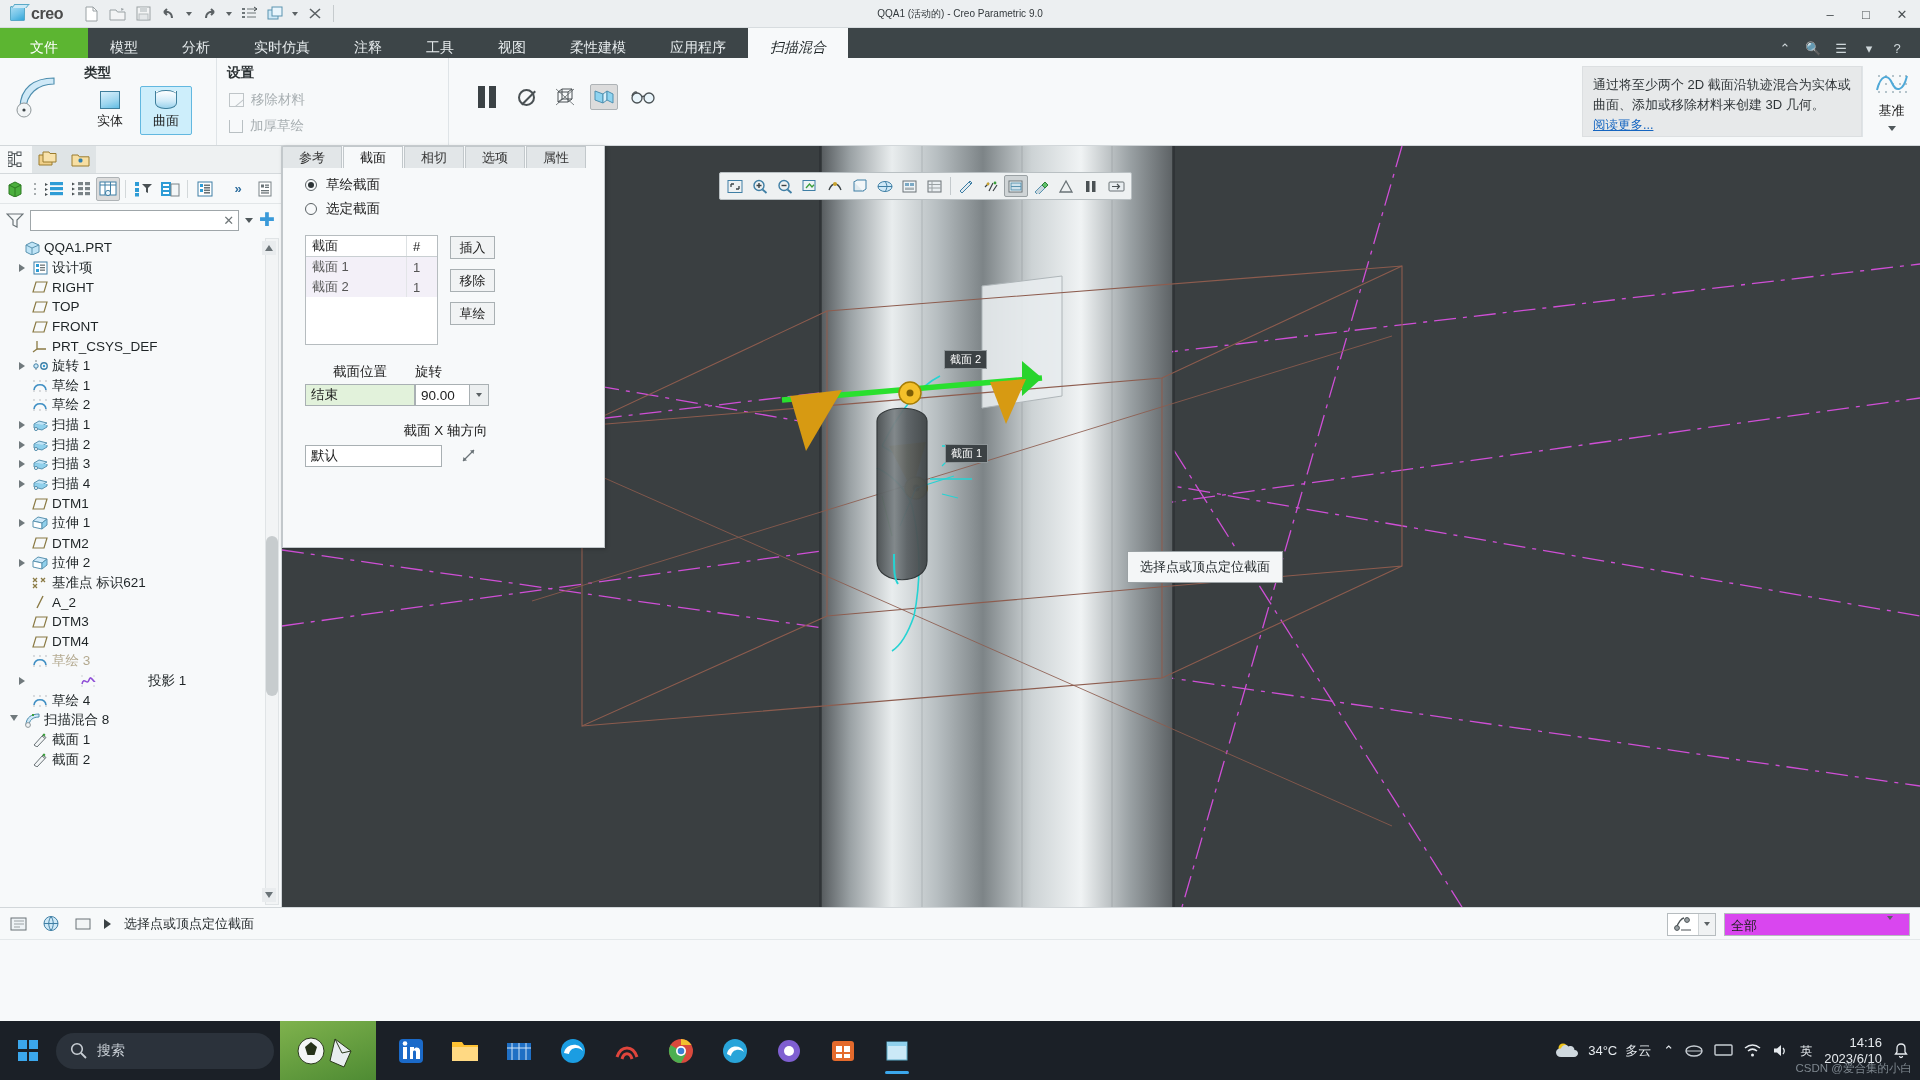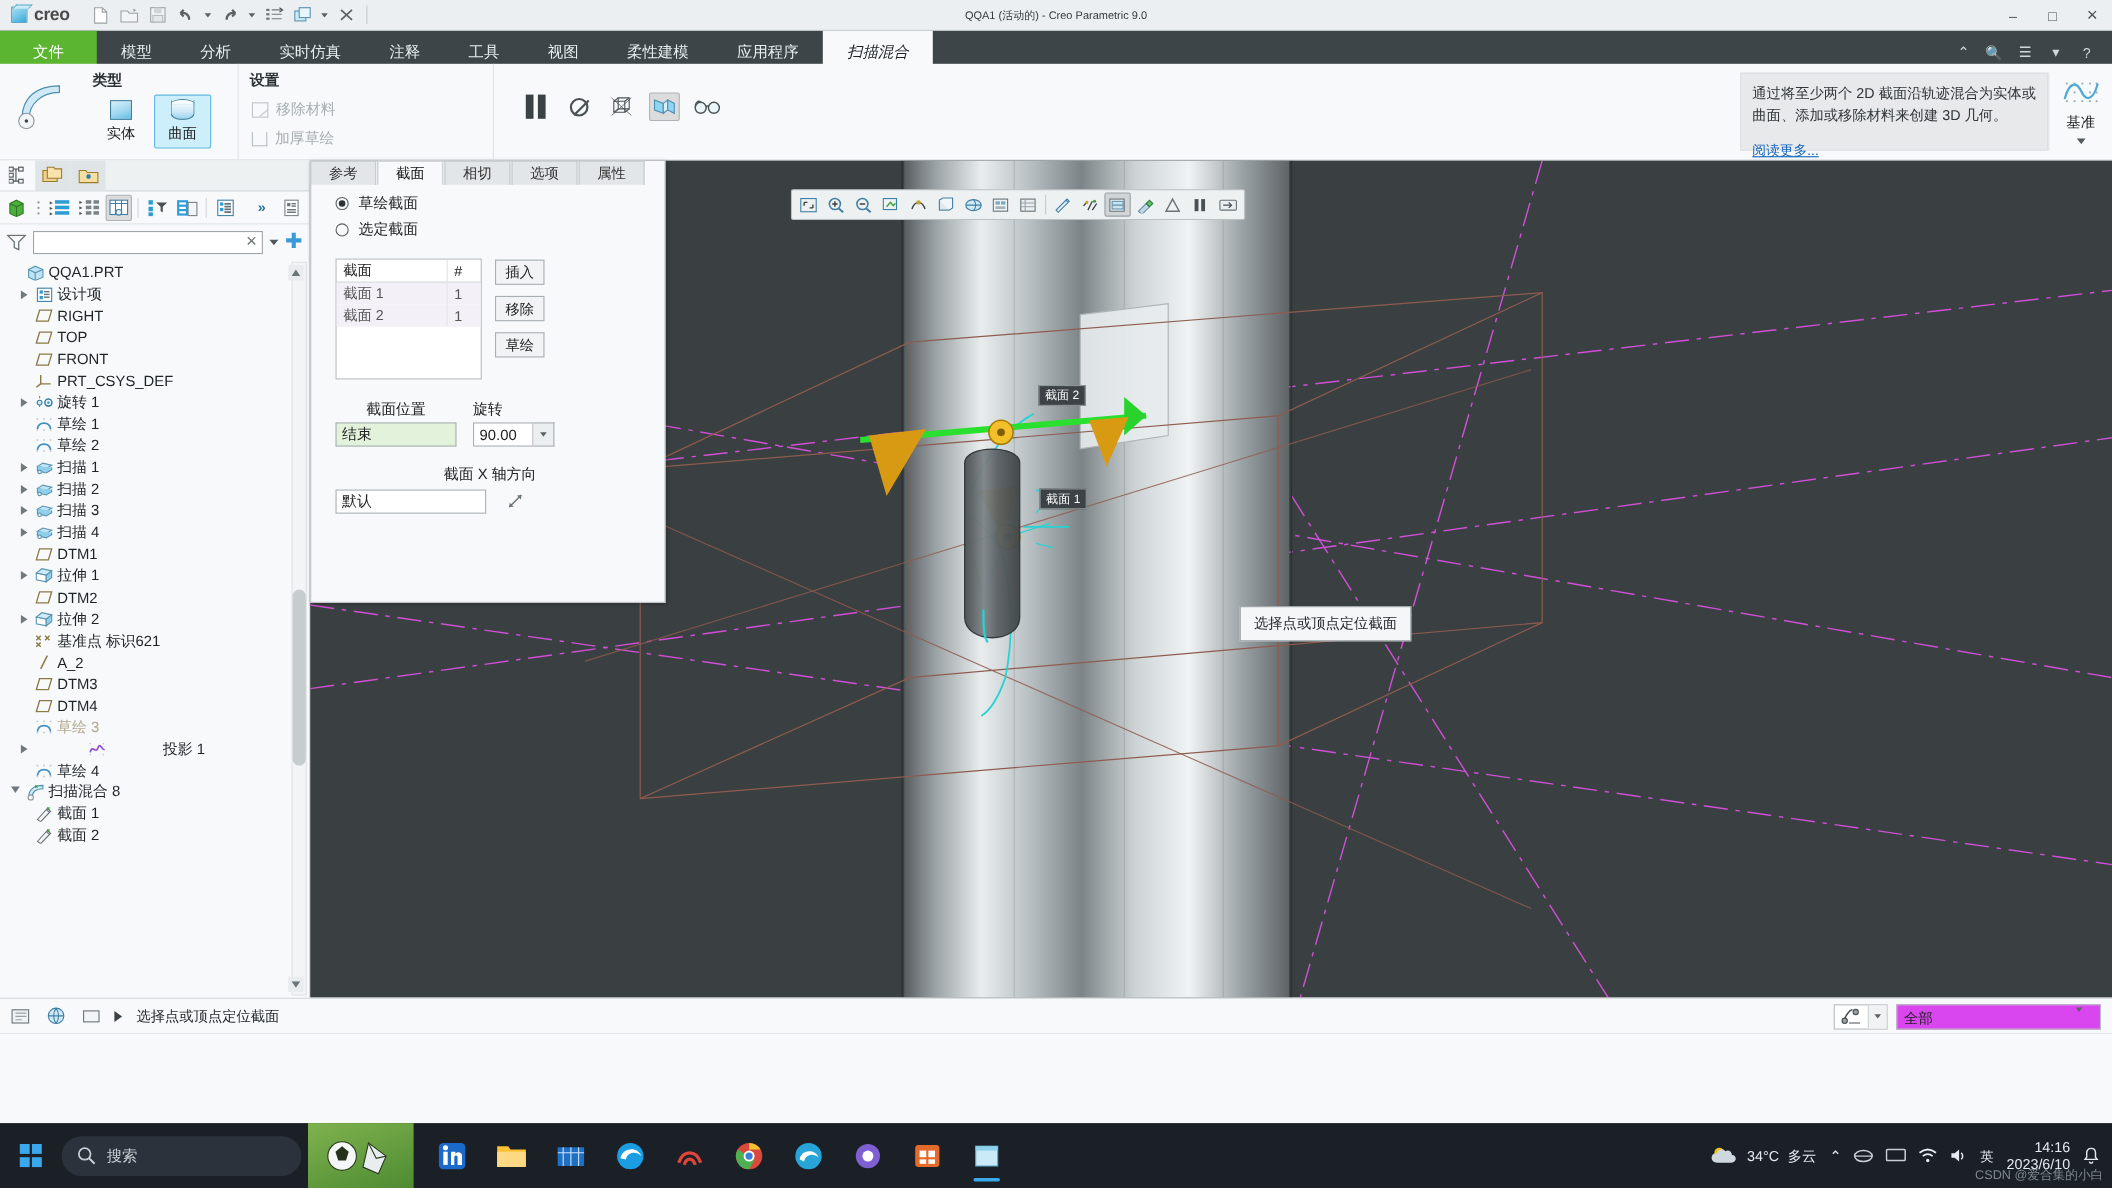--- a/index.html
+++ b/index.html
@@ -216,21 +216,21 @@
   .sec-area{ display:flex; gap:12px; margin-top:14px;}
   .sec-table{ width:133px; height:110px; border:1px solid #b6bcbf; background:#fff;}
   .st-head{ display:flex; height:21px; border-bottom:1px solid #c9cfd2; font-size:13px;}
   .st-h1{ flex:1; display:flex;align-items:center;padding-left:6px;}
   .st-h2{ width:31px; border-left:1px solid #dde1e3; display:flex;align-items:center;padding-left:6px;}
   .st-row{ display:flex; height:20px; font-size:13px; background:#f3f0f8; color:#555;}
   .st-c1{ flex:1; display:flex;align-items:center;padding-left:6px;}
   .st-c2{ width:31px; border-left:1px solid #e3e5e8; display:flex;align-items:center;padding-left:6px;}
   .sec-btns{ display:flex;flex-direction:column; gap:10px; padding-top:1px;}
   .dbtn{ width:45px;height:23px; background:#f1f3f4; border:1px solid #a9b0b3; font-size:13px; display:flex;align-items:center;justify-content:center;}
-  .field-row{ display:flex; gap:15px; margin-top:18px;}
+  .field-row{ display:flex; gap:0; margin-top:18px;}
   .fl{ font-size:13.5px; color:#222; text-align:center; margin-bottom:3px;}
   .finput{
     height:22px; border:1px solid #a9b0b3; background:#fff; font-size:13.5px;
     display:flex;align-items:center; padding:0 5px;
   }
   .finput.green{ background:#e2f2db;}
   .sel-wrap{ display:flex; align-items:stretch; }
   .sel-arrow{ width:19px; border:1px solid #a9b0b3; border-left:none; background:#eceff0; display:flex;align-items:center;justify-content:center;}
   .xdir-row{ display:flex; align-items:flex-end; gap:14px; margin-top:16px;}
   .flip-btn{ width:26px;height:24px; display:flex;align-items:center;justify-content:center; border:1px solid transparent;}
@@ -451,21 +451,21 @@
             <path d="M1 7c1-4 4-5 5-3" fill="none" stroke="#4a5154" stroke-width="1.3"></path>
           </svg>
         </div>
       </div>
     </div>
 
 
     <div class="helpbox">
       <div class="helppanel">
         <div>通过将至少两个 2D 截面沿轨迹混合为实体或曲面、添加或移除材料来创建 3D 几何。</div>
-        <div style="margin-top:12px;"><a href="#">阅读更多...</a></div>
+        <div style=""><a href="#">阅读更多...</a></div>
       </div>
       <div class="datum-group">
         <svg class="datum-ic" viewBox="0 0 34 28">
           <g fill="#9fb2bb">
             <circle cx="4" cy="4" r="1"></circle>
               <circle cx="11" cy="4" r="1"></circle>
               <circle cx="18" cy="4" r="1"></circle>
               <circle cx="25" cy="4" r="1"></circle>
               <circle cx="31" cy="4" r="1"></circle>
             <circle cx="4" cy="12" r="1"></circle>

